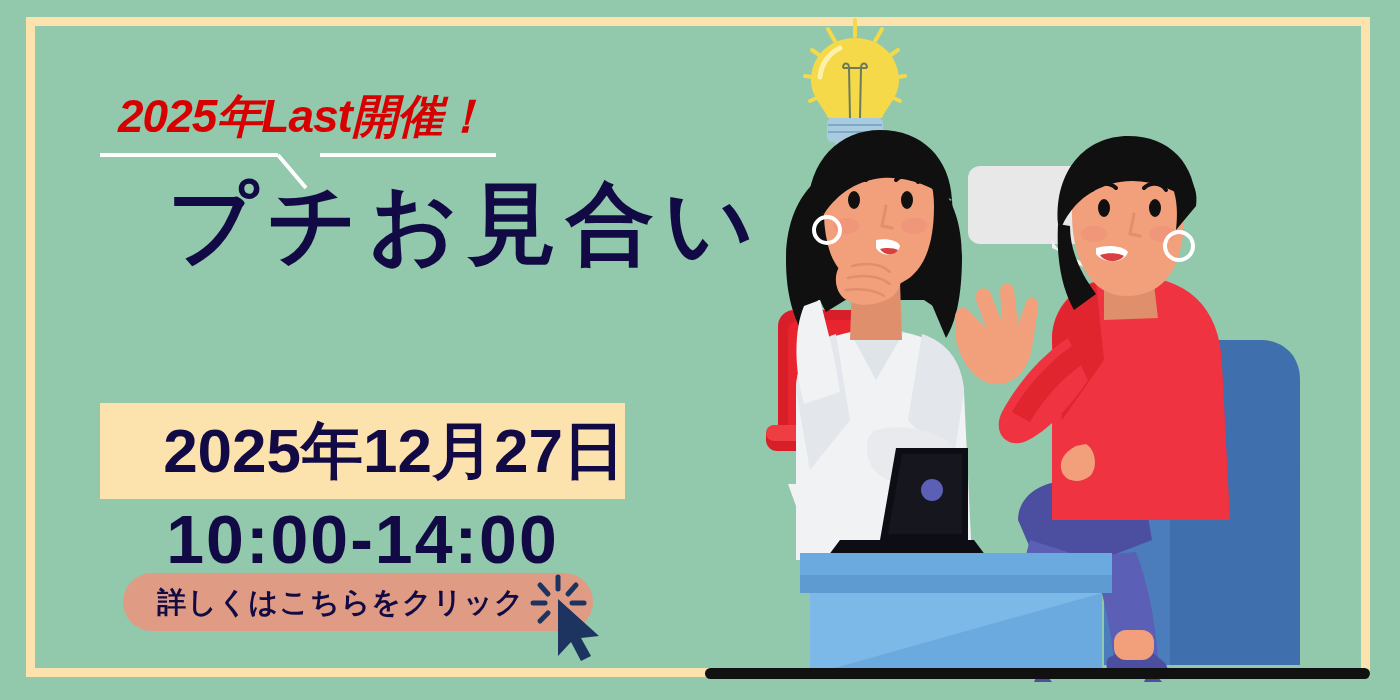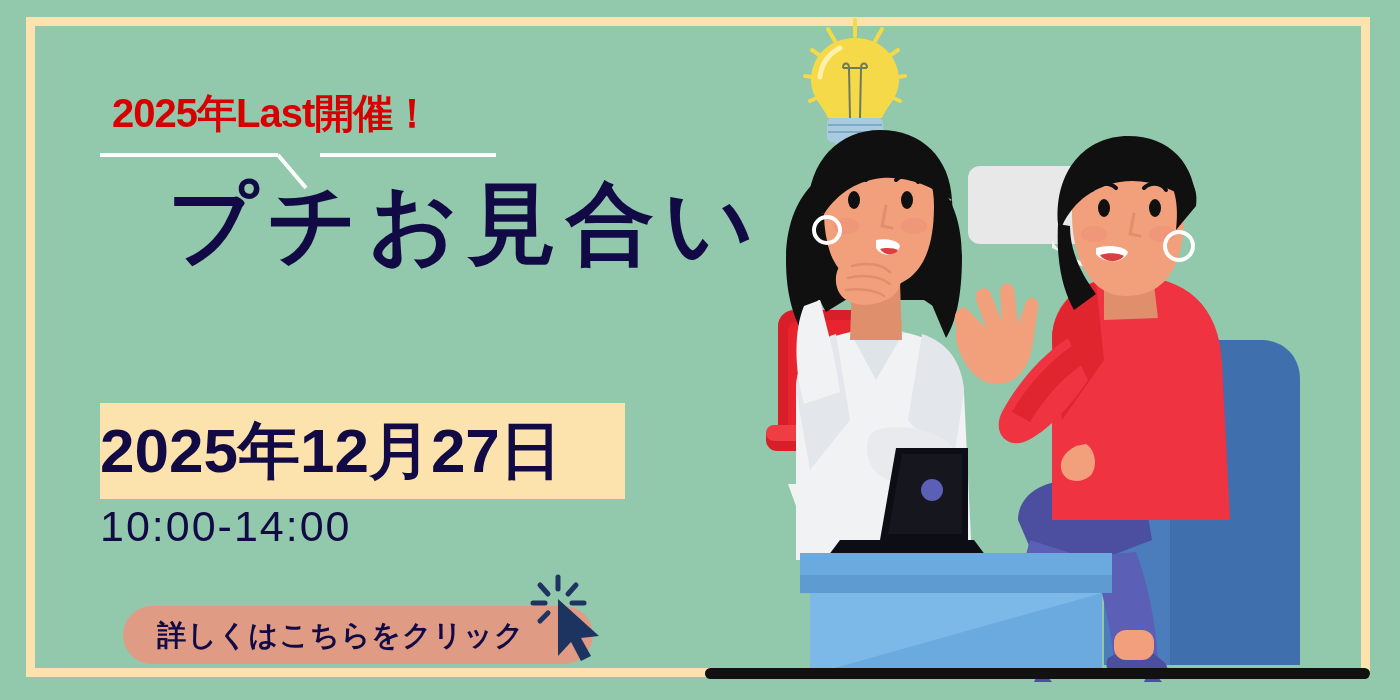--- a/index.html
+++ b/index.html
@@ -19,66 +19,67 @@
     width:1344px;height:660px;
     border:9px solid #fce2ac;
     box-sizing:border-box;
     pointer-events:none;
   }
 
   
   .left-col{position:absolute;left:0;top:0;width:760px;height:700px;}
 
   .kicker{
-    position:absolute;left:112px;top:93px;
+    position:absolute;left:118px;top:93px;
     color:#d70000;
-    font-size:40px;font-weight:bold;
+    font-size:46px;font-weight:bold;
     letter-spacing:-1px;
     white-space:nowrap;
     line-height:1;
+    font-style:italic;
   }
 
   
   .ornament{position:absolute;left:98px;top:150px;width:400px;height:42px;}
 
   .title-block{position:absolute;left:84px;top:170px;width:680px;}
   .title-line{
     color:#120a45;
     font-size:88px;font-weight:bold;
     letter-spacing:10px;
     line-height:1.22;
     white-space:nowrap;
     text-align:right;
   }
 
   .date-box{
     position:absolute;left:100px;top:403px;
     width:525px;height:96px;
     background:#fce2ac;
-    display:flex;align-items:center;justify-content:flex-start;
+    display:flex;align-items:center;justify-content:flex-end;
   }
   .date-text{
     color:#120a45;
     font-size:62px;font-weight:bold;
     letter-spacing:0px;
     white-space:nowrap;
     line-height:1;
   }
 
   .time-text{
     position:absolute;left:100px;top:505px;width:525px;
-    text-align:left;
+    text-align:center;
     color:#120a45;
-    font-size:43px;font-weight:normal;
+    font-size:68px;font-weight:bold;
     letter-spacing:2px;
     line-height:1;
   }
 
   .cta{
-    position:absolute;left:123px;top:606px;
+    position:absolute;left:123px;top:573px;
     width:470px;height:58px;
     background:#e09b84;
     border-radius:29px;
     display:flex;align-items:center;justify-content:center;
     cursor:pointer;
   }
   .cta-label{
     color:#120a45;
     font-size:29px;font-weight:bold;
     letter-spacing:1px;

